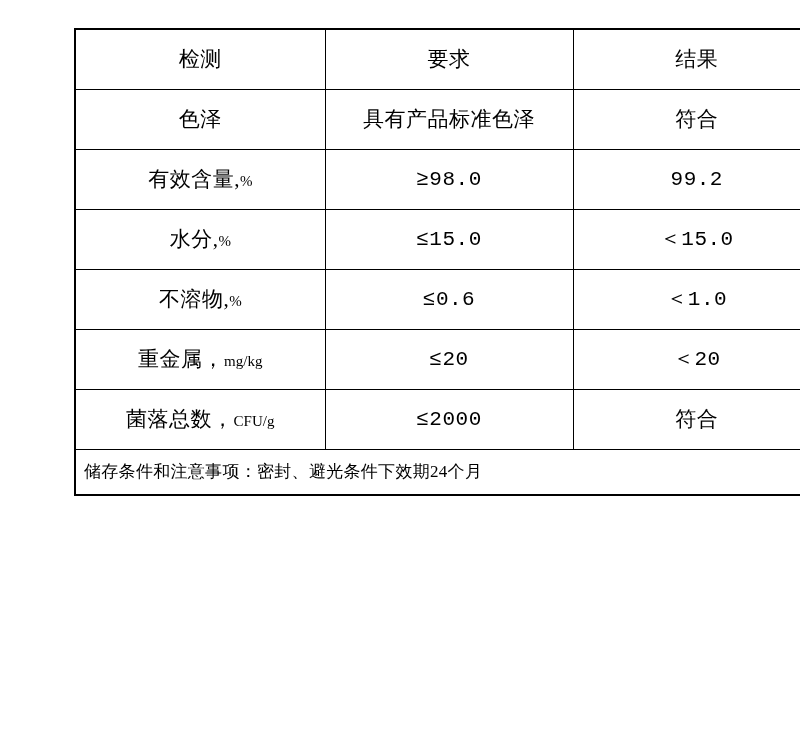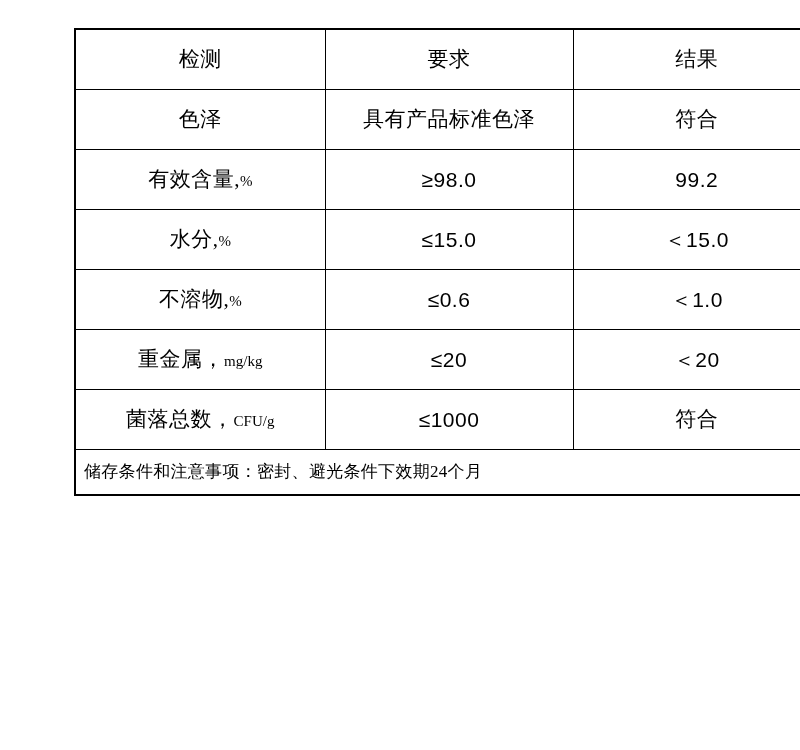--- a/index.html
+++ b/index.html
@@ -51,21 +51,21 @@
   }
   table.spec td.footer-cell {
     border-top: 1px solid #000;
     text-align: left;
     font-size: 17px;
     height: 40px;
     padding-left: 8px;
     letter-spacing: 0.3px;
   }
   .num {
-    font-family: Liberation Sans, sans-serif;
+    font-family: Liberation Mono, monospace;
   }
 </style>
 </head>
 <body>
 
 <div class="page">
   <table class="spec">
     <colgroup>
       <col class="c1">
         <col class="c2">
@@ -107,21 +107,21 @@
 
 
       <tr>
         <td class="unit-cell"><span>重金属，</span><span class="unit">mg/kg</span></td>
         <td class="num">≤20</td>
         <td class="num">＜20</td>
       </tr>
 
       <tr>
         <td class="unit-cell"><span>菌落总数，</span><span class="unit">CFU/g</span></td>
-        <td class="num">≤1000</td>
+        <td class="num">≤2000</td>
         <td>符合</td>
       </tr>
 
 
       <tr>
         <td class="footer-cell" colspan="3">储存条件和注意事项：密封、避光条件下效期24个月</td>
       </tr>
     </tbody>
   </table>
 </div>

